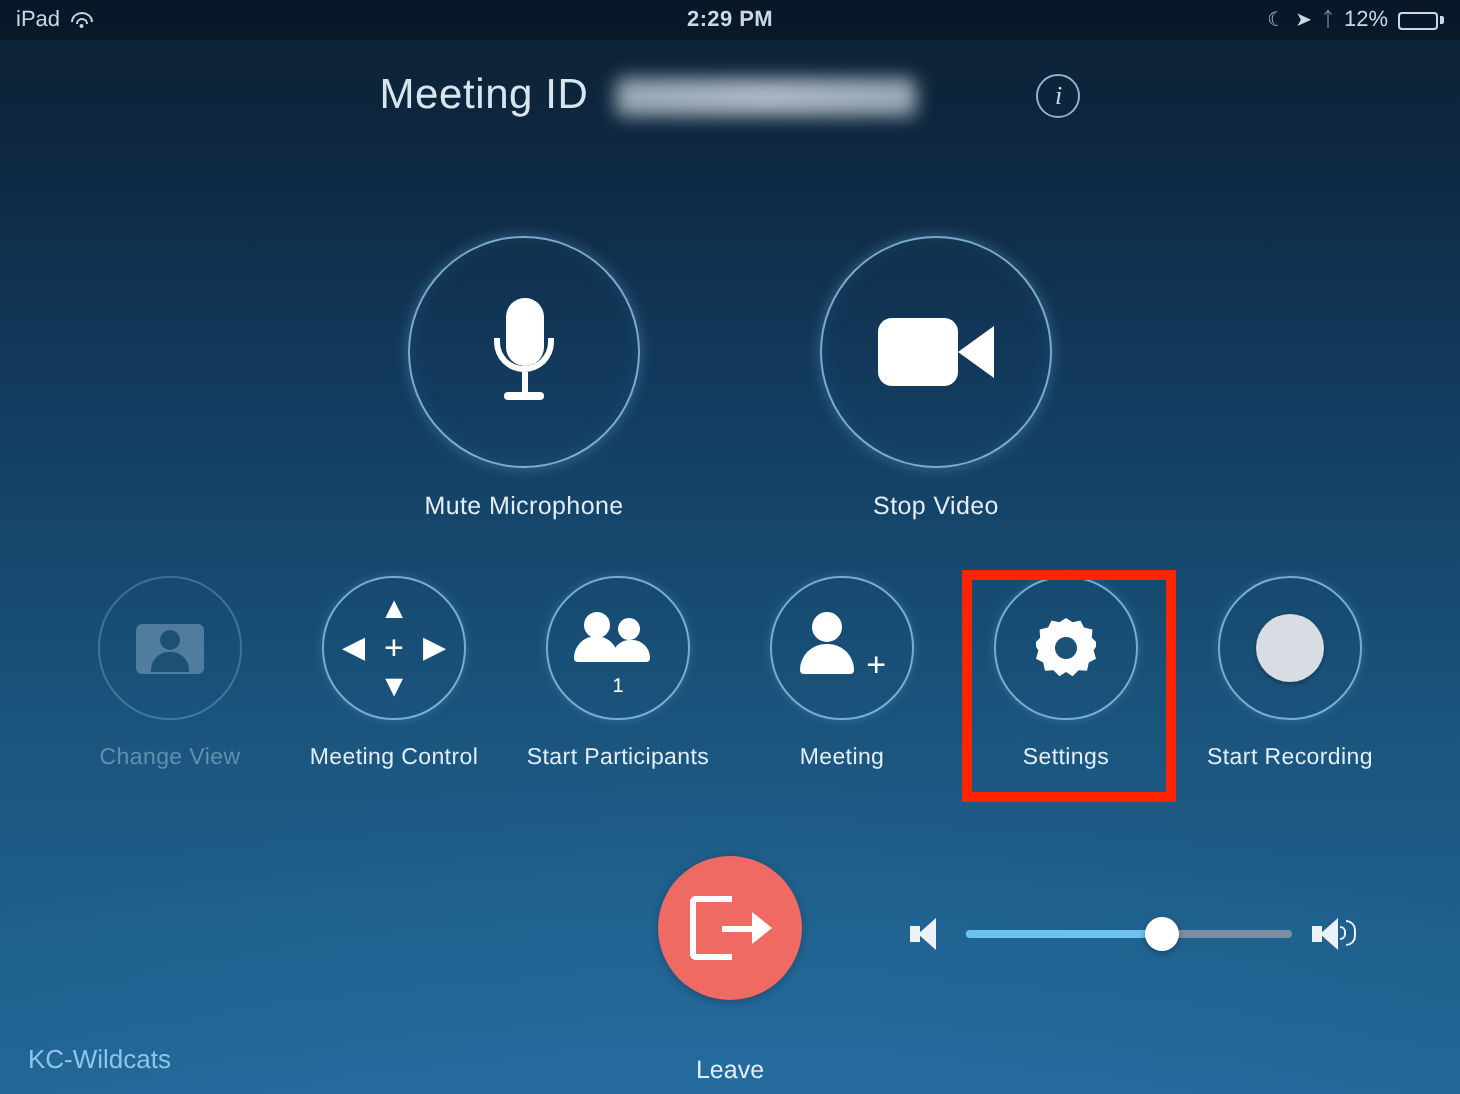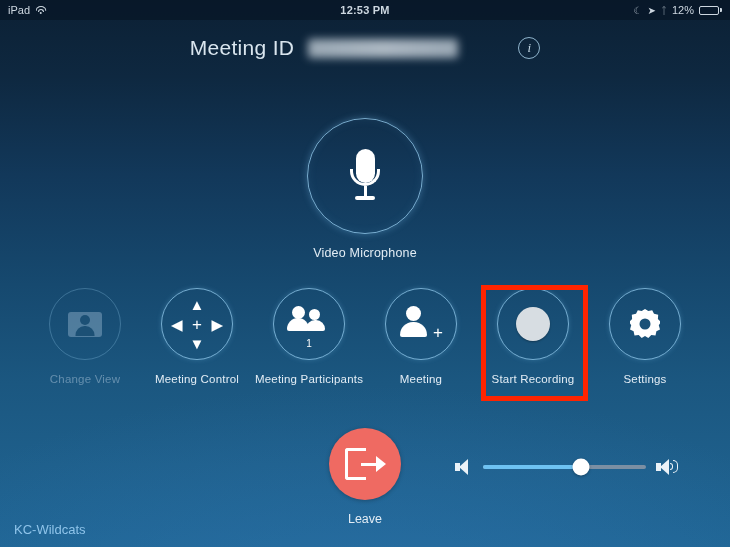--- a/index.html
+++ b/index.html
@@ -174,21 +174,21 @@
   
   .leave-wrap{ position:absolute; top:428px; left:0; right:0; display:flex; flex-direction:column; align-items:center; }
   .leave-btn{ width:72px; height:72px; border-radius:50%; background:#ef6a62;
               display:flex; align-items:center; justify-content:center; box-shadow:0 1px 4px rgba(0,0,0,.25); }
   .exit{ position:relative; width:40px; height:32px; }
   .exit .box{ position:absolute; left:0; top:0; width:21px; height:32px;
               border:3px solid #fff; border-right:none; border-radius:3px 0 0 3px; }
   .exit .ln{ position:absolute; left:16px; top:14.5px; width:22px; height:3px; background:#fff; }
   .exit .ar{ position:absolute; right:-1px; top:8px; width:0; height:0;
              border-top:8px solid transparent; border-bottom:8px solid transparent; border-left:10px solid #fff; }
-  .leave-label{ margin-top:12px; font-size:12.5px; color:#e3edf5; }
+  .leave-label{ margin-top:28px; font-size:12.5px; color:#e3edf5; }
 
   
   .volume{ position:absolute; top:455px; left:455px; width:225px; height:24px;
            display:flex; align-items:center; gap:10px; }
   .spk{ position:relative; width:18px; height:18px; flex:none; }
   .spk .bd{ position:absolute; left:0; top:5px; width:5px; height:8px; background:#eaf2f8; }
   .spk .cn{ position:absolute; left:4px; top:1px; width:0; height:0;
             border-top:8px solid transparent; border-bottom:8px solid transparent; border-right:9px solid #eaf2f8; }
   .spk .w{ position:absolute; border:1.6px solid #eaf2f8; border-left:none; border-radius:0 12px 12px 0; }
   .spk .w1{ left:14px; top:5px; width:3px; height:7px; }
@@ -209,21 +209,21 @@
 
   <div class="statusbar">
     <div class="sb-left">
       <span>iPad</span>
       <span class="wifi-ico">
           <i></i>
           <i></i>
           <i></i>
         </span>
     </div>
-    <div class="sb-center">12:53 PM</div>
+    <div class="sb-center">2:29 PM</div>
     <div class="sb-right">
       <span class="moon-ico">☾</span>
       <span class="loc-ico">➤</span>
       <span class="bt-ico">ᛏ</span>
       <span>12%</span>
       <span class="battery">
         <span class="shell"><span class="fill" id="battfill" style="width: 94%;"></span></span>
           <span class="tip"></span>
       </span>
     </div>
@@ -239,23 +239,32 @@
 
     <div class="tile">
       <div class="circle big">
         <div class="mic">
           <div class="cap"></div>
             <div class="arc"></div>
             <div class="stem"></div>
             <div class="base"></div>
         </div>
       </div>
-      <div class="label">Video Microphone</div>
-    </div>
-
+      <div class="label">Mute Microphone</div>
+    </div>
+
+    <div class="tile">
+      <div class="circle big">
+        <div class="cam">
+          <div class="body"></div>
+            <div class="lens"></div>
+        </div>
+      </div>
+      <div class="label">Stop Video</div>
+    </div>
 
 
   </div>
 
   <div class="row row2">
 
     <div class="tile small">
       <div class="circle sm dim">
         <div class="cardico">
           <span class="h"></span>
@@ -281,49 +290,49 @@
     <div class="tile small">
       <div class="circle sm">
         <div class="people">
           <span class="p h1"></span>
             <span class="p b1"></span>
           <span class="p h2"></span>
             <span class="p b2"></span>
           <span class="badge">1</span>
         </div>
       </div>
-      <div class="label">Meeting Participants</div>
+      <div class="label">Start Participants</div>
     </div>
 
     <div class="tile small">
       <div class="circle sm">
         <div class="adduser">
           <span class="h"></span>
             <span class="b"></span>
             <span class="plus">+</span>
         </div>
       </div>
       <div class="label">Meeting</div>
     </div>
 
     <div class="tile small">
       <div class="circle sm">
-        <div class="recdot"></div>
-      </div>
-      <div class="label">Start Recording</div>
-    </div>
-
-    <div class="tile small">
-      <div class="circle sm">
         <div class="gear">
           <span class="ring"></span>
             <span class="hole"></span>
         </div>
       </div>
       <div class="label">Settings</div>
+    </div>
+
+    <div class="tile small">
+      <div class="circle sm">
+        <div class="recdot"></div>
+      </div>
+      <div class="label">Start Recording</div>
     </div>
 
   </div>
 
   <div class="highlight"></div>
 
   <div class="leave-wrap">
     <div class="leave-btn">
       <div class="exit">
         <span class="box"></span>

